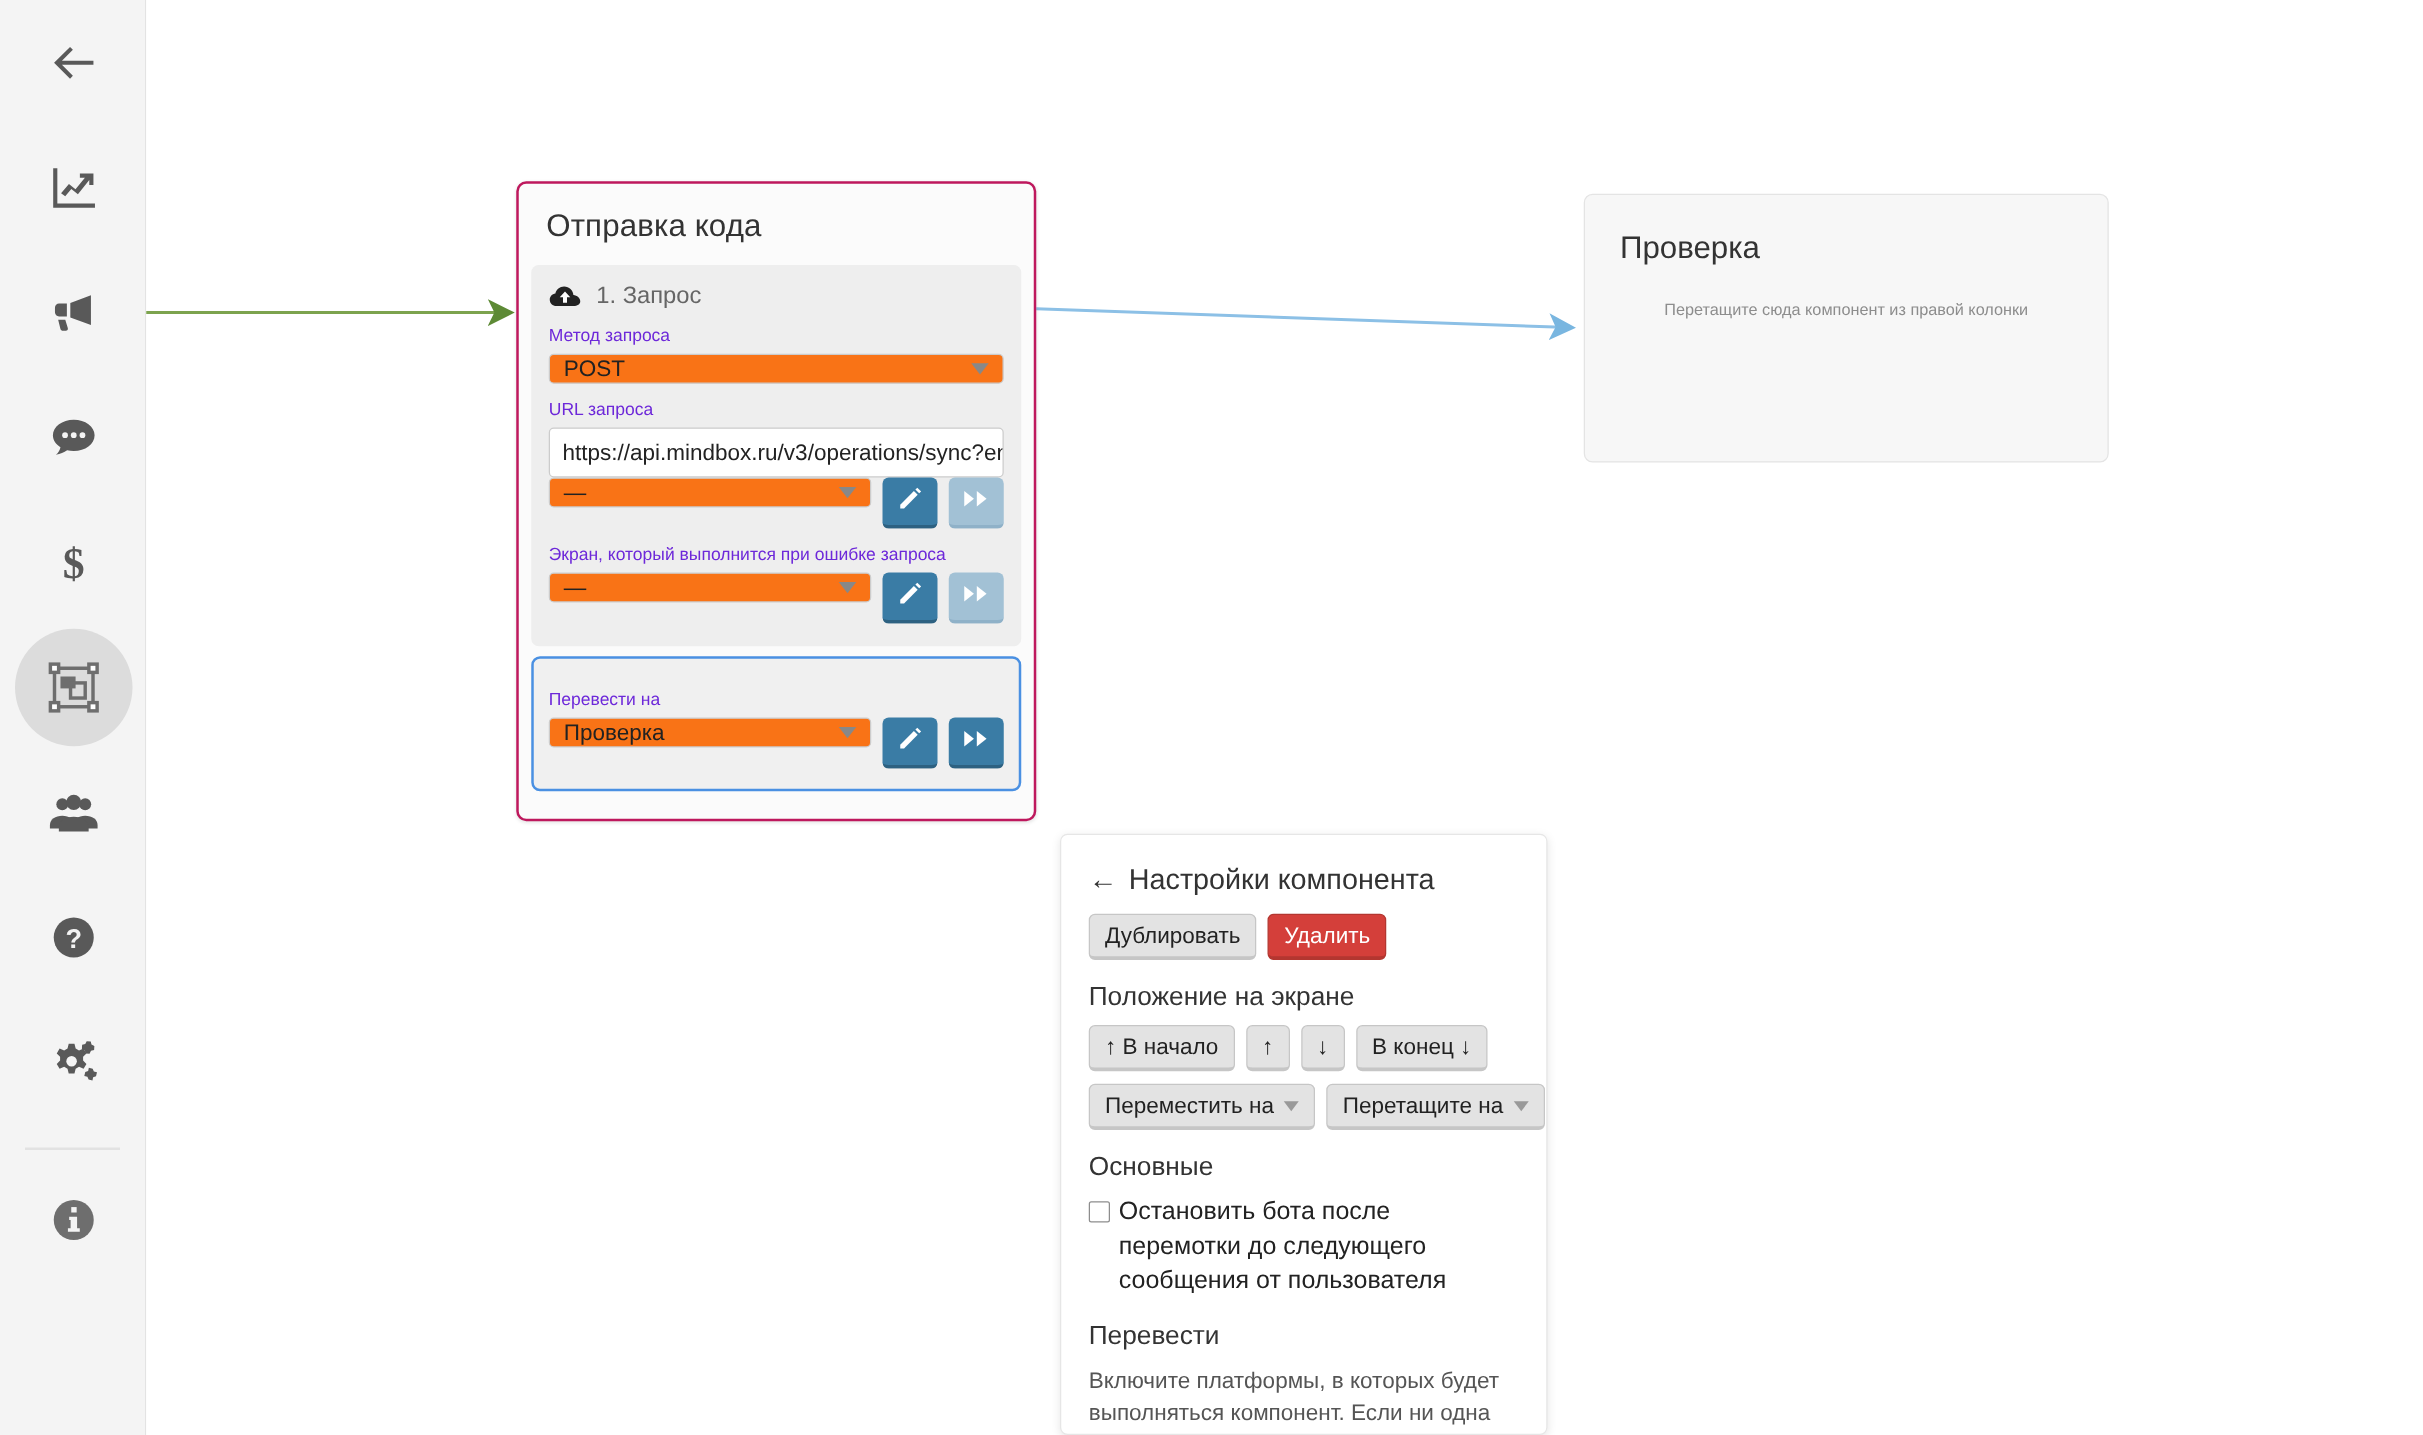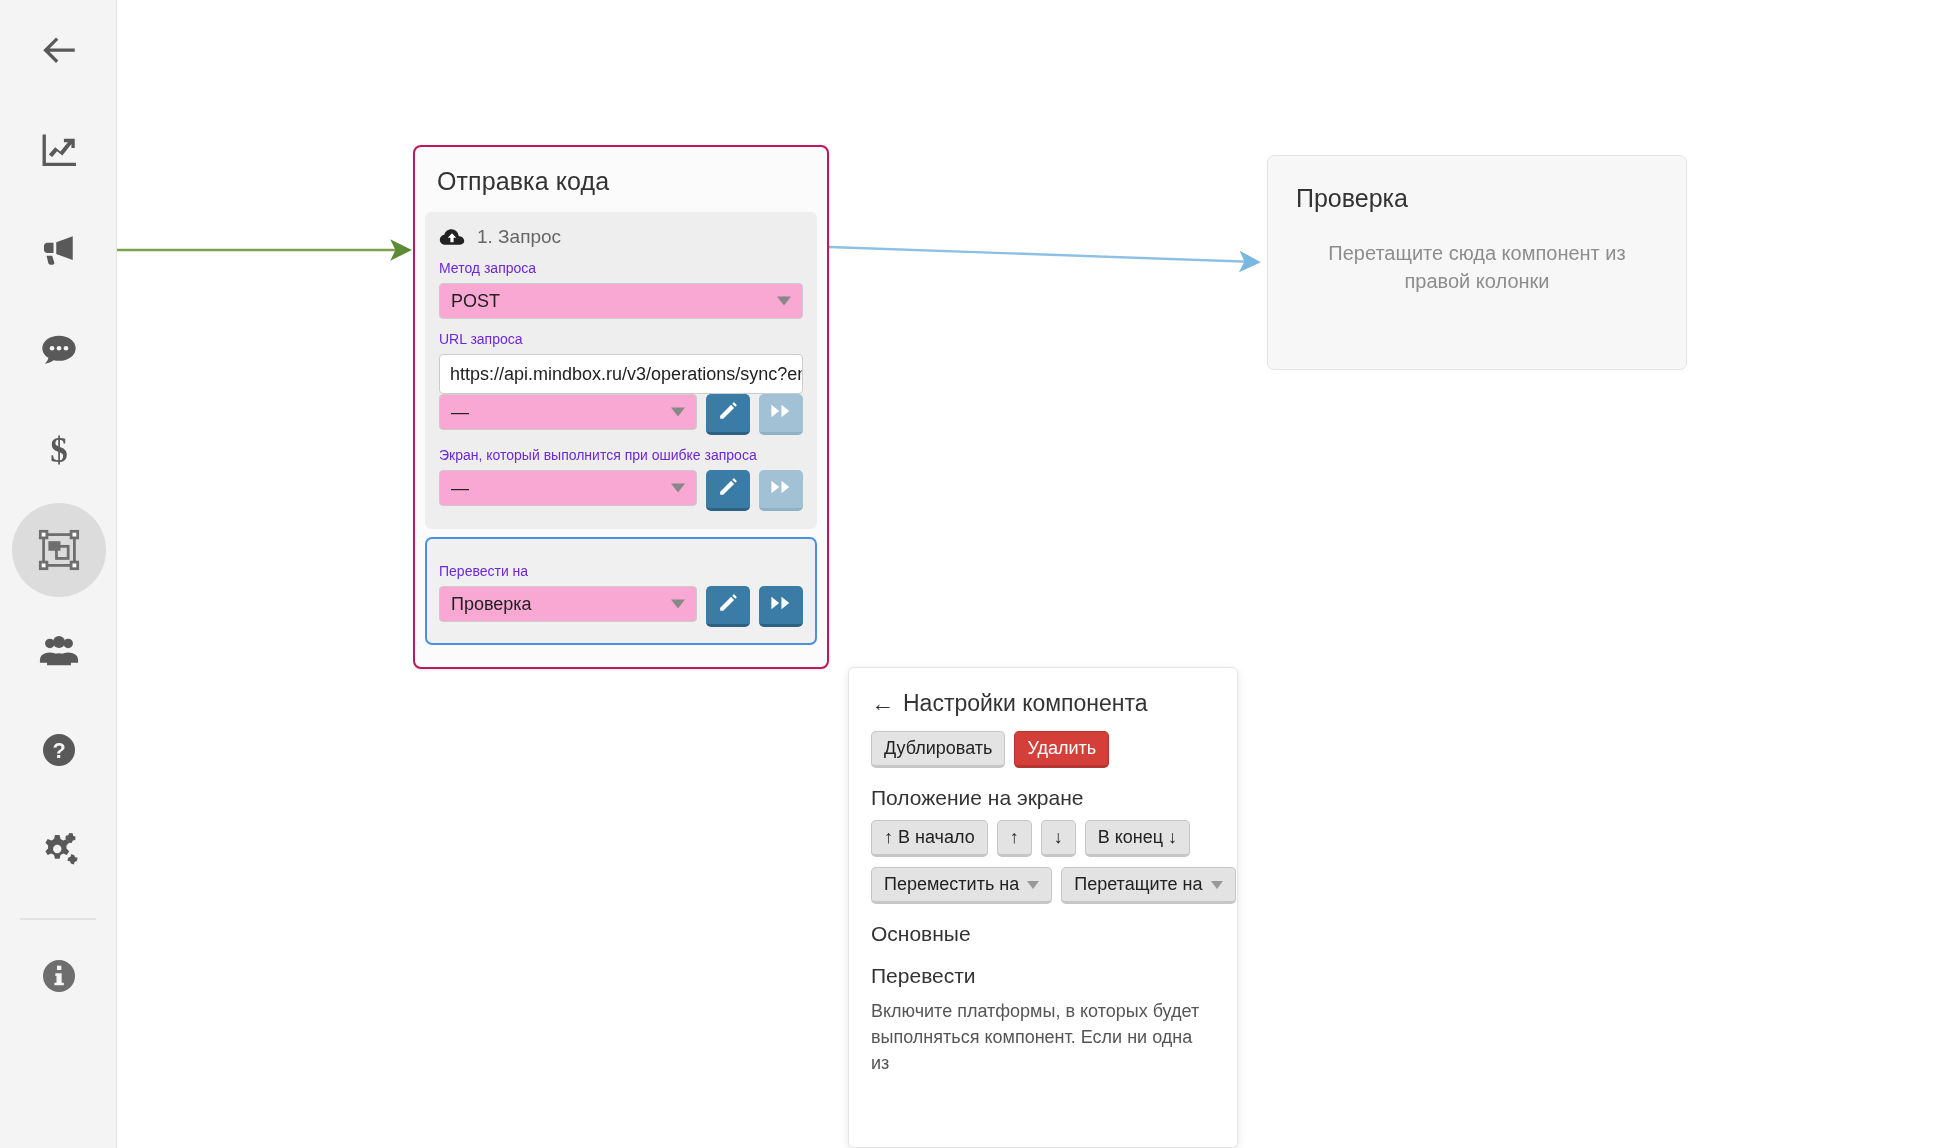--- a/index.html
+++ b/index.html
@@ -81,22 +81,22 @@
   }
   .field-label {
     font-size: 14px; color: #6d28d9;
     line-height: 1.22;
     margin: 12px 0 6px 0;
   }
   .field-row { display: flex; align-items: flex-start; gap: 9px; }
   .select-box {
     position: relative;
     flex: 1 1 auto;
-    height: 36px;
-    background: #f9a8d4;
+    height: 24px;
+    background: #f97316;
     border: 1px solid #ccc;
     border-radius: 4px;
     display: flex; align-items: center;
     padding: 0 34px 0 11px;
     font-size: 18px; color: #222;
     white-space: nowrap; overflow: hidden;
   }
   .select-box .caret {
     position: absolute; right: 11px; top: 50%;
     transform: translateY(-50%);
@@ -133,21 +133,21 @@
     width: 420px; height: 215px;
     background: #f7f7f7;
     border: 1px solid #e4e4e4;
     border-radius: 7px;
   }
   .drop-card-title {
     font-size: 25px; color:#333;
     padding: 28px 0 0 28px;
   }
   .drop-card-hint {
-    font-size: 20px; color: #8d8d8d;
+    font-size: 13px; color: #8d8d8d;
     text-align: center;
     line-height: 1.42;
     padding: 26px 46px 0 46px;
   }
 
   
   .settings {
     position: absolute;
     left: 848px; top: 667px;
     width: 390px; height: 481px;
@@ -473,20 +473,24 @@
         <span class="mini-caret"></span>
       </div>
       <div class="btn">
         <span>Перетащите на</span>
         <span class="mini-caret"></span>
       </div>
     </div>
 
     <div class="sec-head">Основные</div>
 
+    <div class="check-row">
+      <span class="check-box"></span>
+      <span class="check-label">Остановить бота после перемотки до следующего сообщения от пользователя</span>
+    </div>
 
     <div class="sec-head">Перевести</div>
 
     <div class="para">Включите платформы, в которых будет выполняться компонент. Если ни одна из</div>
 
   </div>
 
 </div>
 
 </body></html>

